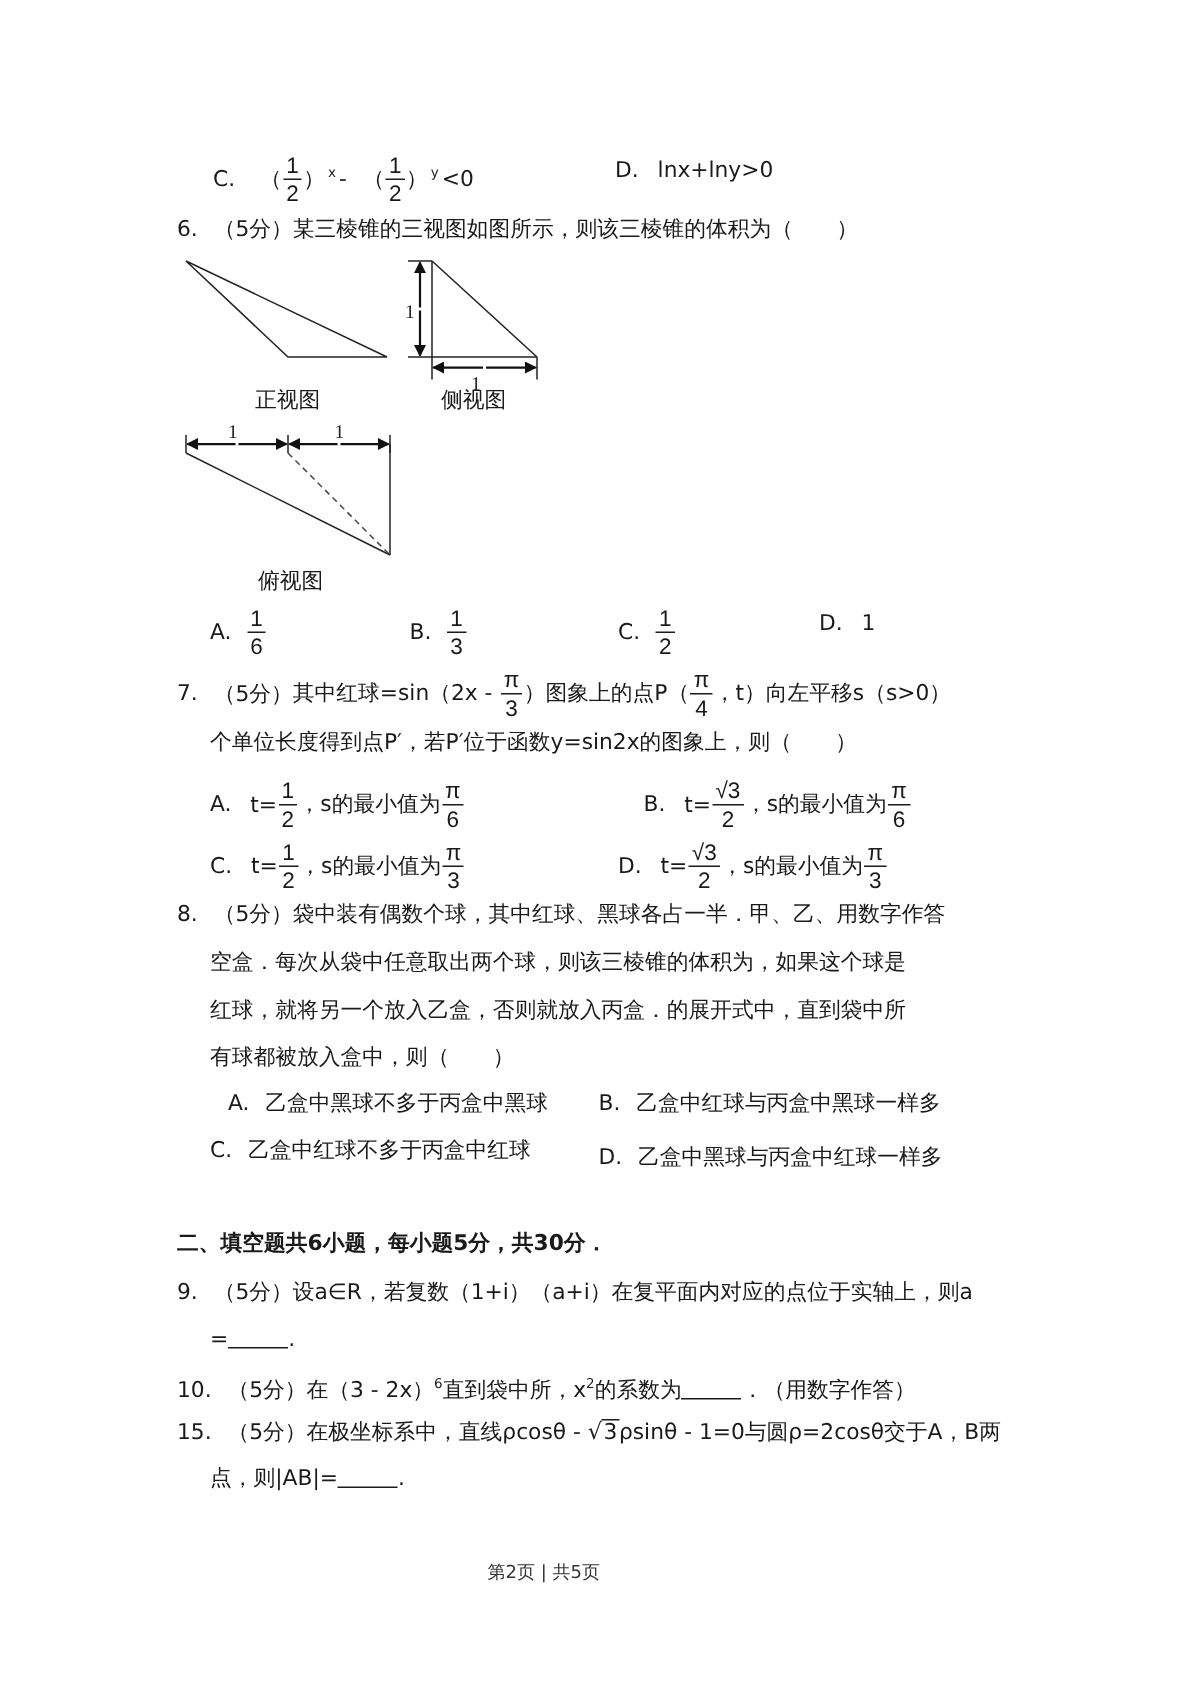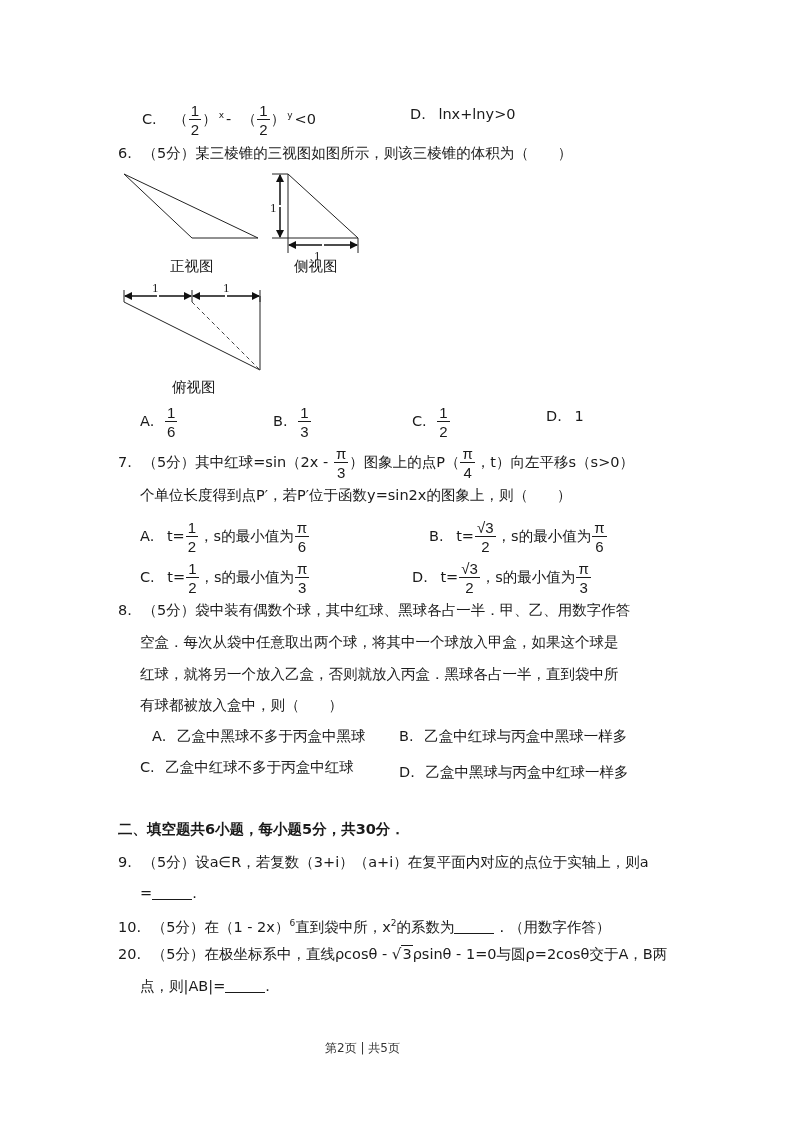--- a/index.html
+++ b/index.html
@@ -186,22 +186,22 @@
     </span><span>，s的最小值为</span><span class="frac">
       <span class="num">π</span>
       <span class="den">3</span>
     </span>
 </div>
 
 <div class="line" style="left:118px; top:599px;">
   <span>8.</span>
   <span style="margin-left:6px;">（5分）</span><span>袋中装有偶数个球，其中红球、黑球各占一半．甲、乙、用数字作答</span>
 </div>
-<div class="line" style="left:140px; top:631px;">空盒．每次从袋中任意取出两个球，将其中一个球放入甲盒，如果这个球是</div>
-<div class="line" style="left:140px; top:663px;">红球，就将另一个放入乙盒，否则就放入丙盒．黑球各占一半，直到袋中所</div>
+<div class="line" style="left:140px; top:631px;">空盒．每次从袋中任意取出两个球，则该三棱锥的体积为，如果这个球是</div>
+<div class="line" style="left:140px; top:663px;">红球，就将另一个放入乙盒，否则就放入丙盒．的展开式中，直到袋中所</div>
 <div class="line" style="left:140px; top:694px;">有球都被放入盒中，则（　　）</div>
 <div class="line" style="left:140px; top:725px;margin-left:12px;">
   <span>A.</span>
   <span style="margin-left:6px;">乙盒中黑球不多于丙盒中黑球</span>
 </div>
 <div class="line" style="left:399px; top:725px;">
   <span>B.</span>
   <span style="margin-left:6px;">乙盒中红球与丙盒中黑球一样多</span>
 </div>
 <div class="line" style="left:140px; top:756px;">
@@ -210,32 +210,32 @@
 </div>
 <div class="line" style="left:399px; top:761px;text-align:center;">
   <span>D.</span>
   <span style="margin-left:6px;">乙盒中黑球与丙盒中红球一样多</span>
 </div>
 
 <div class="line bold" style="left:118px; top:818px;">二、填空题共6小题，每小题5分，共30分．</div>
 
 <div class="line" style="left:118px; top:851px;">
   <span>9.</span>
-  <span style="margin-left:6px;">（5分）</span><span>设a∈R，若复数（3+i）（a+i）在复平面内对应的点位于实轴上，则a</span>
+  <span style="margin-left:6px;">（5分）</span><span>设a∈R，若复数（1+i）（a+i）在复平面内对应的点位于实轴上，则a</span>
 </div>
 <div class="line" style="left:140px; top:882px;">
   <span>=</span><span class="blank"></span><span>.</span>
 </div>
 
 <div class="line" style="left:118px; top:912px;">
   <span>10.</span>
-  <span style="margin-left:6px;">（5分）</span><span>在（1 - 2x）</span><span class="sup" style="margin:0;">6</span><span>直到袋中所，x</span><span class="sup" style="margin:0;">2</span><span>的系数为</span><span class="blank"></span><span>．（用数字作答）</span>
+  <span style="margin-left:6px;">（5分）</span><span>在（3 - 2x）</span><span class="sup" style="margin:0;">6</span><span>直到袋中所，x</span><span class="sup" style="margin:0;">2</span><span>的系数为</span><span class="blank"></span><span>．（用数字作答）</span>
 </div>
 
 <div class="line" style="left:118px; top:943px;">
-  <span>20.</span>
+  <span>15.</span>
   <span style="margin-left:6px;">（5分）</span><span>在极坐标系中，直线ρcosθ - </span><span class="sqrt"><span class="rad">√</span><span class="under">3</span></span><span>ρsinθ - 1=0与圆ρ=2cosθ交于A，B两</span>
 </div>
 <div class="line" style="left:140px; top:975px;">
   <span>点，则|AB|=</span><span class="blank"></span><span>.</span>
 </div>
 
 <div class="abs footer" style="left:0; width:725px; text-align:center; top:1040px;">第2页 | 共5页</div>
 
 </body></html>

